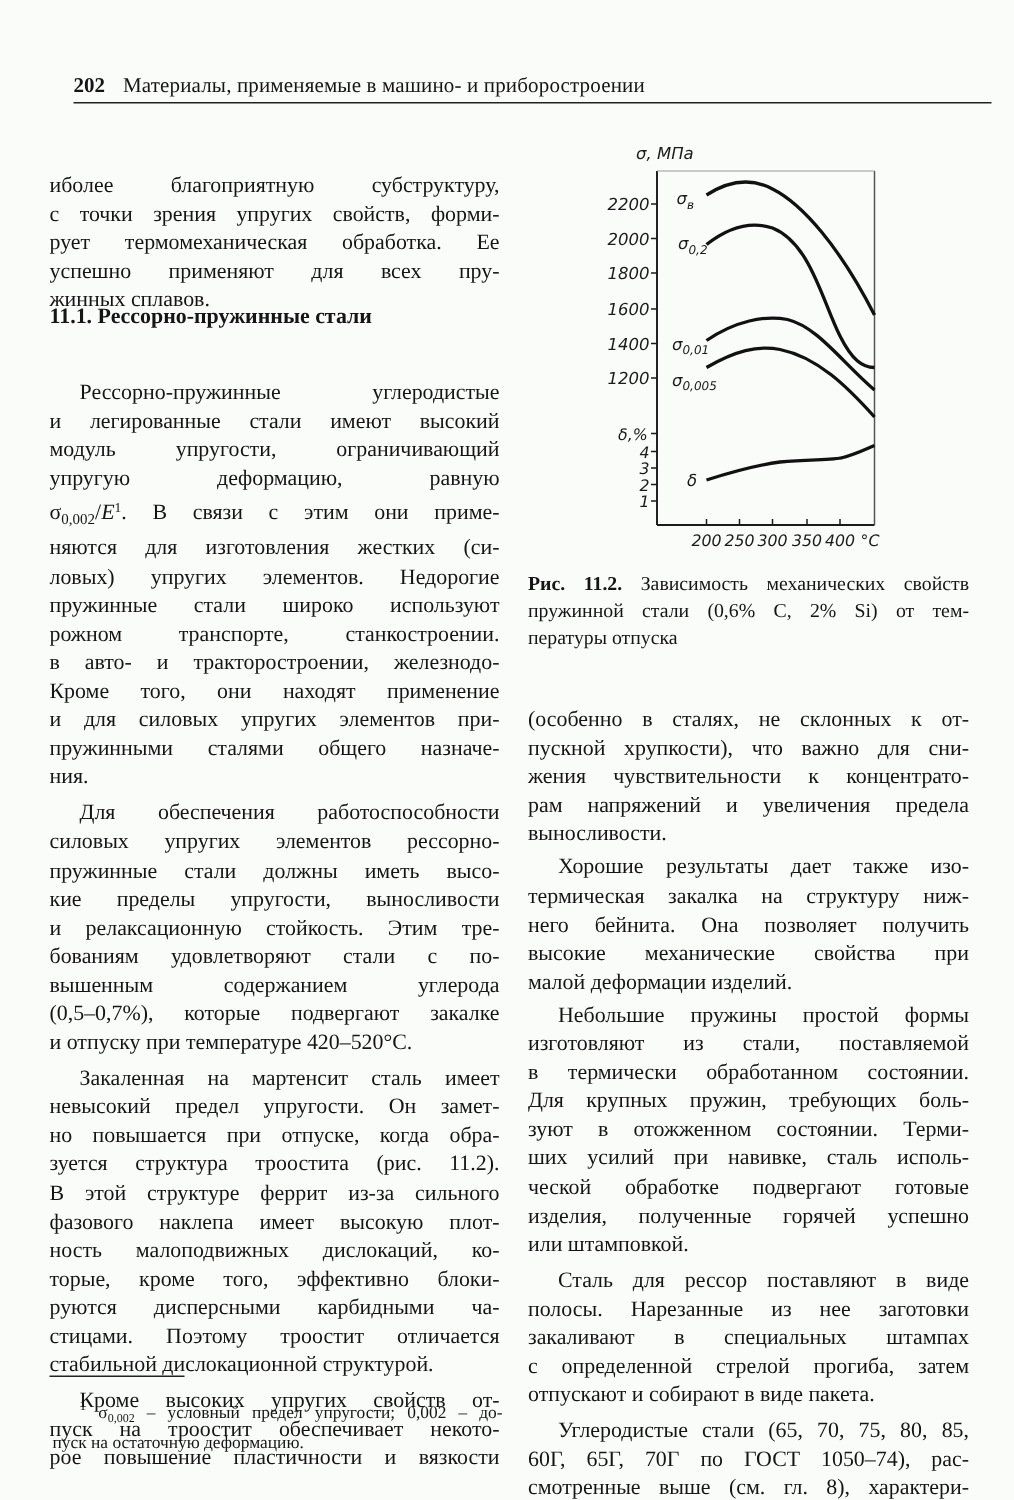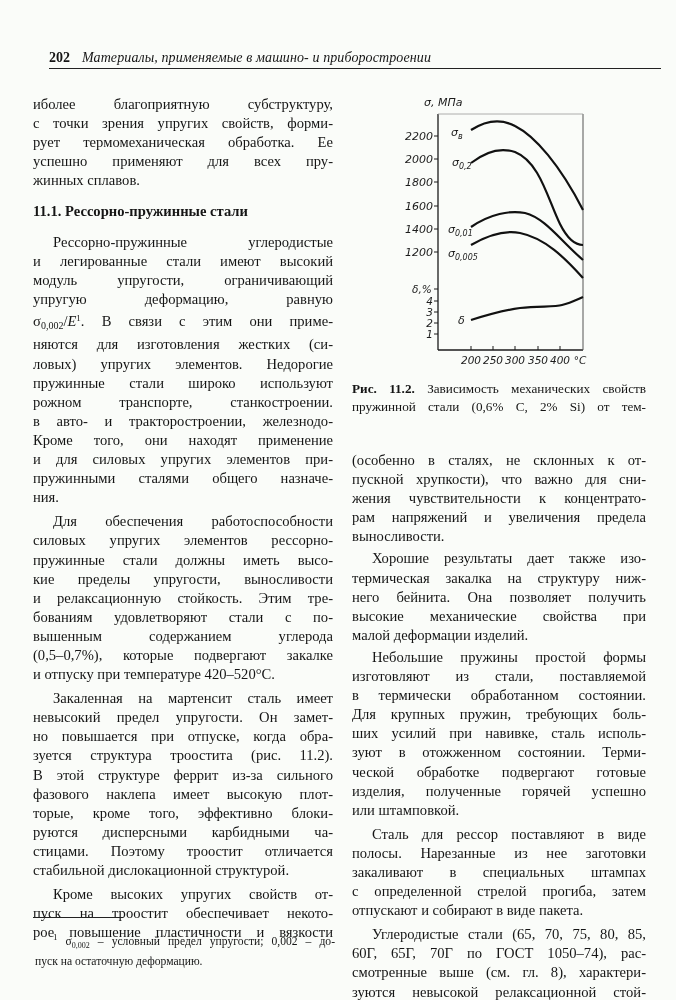--- a/index.html
+++ b/index.html
@@ -2,22 +2,22 @@
 <html><head>
 <meta charset="utf-8">
 <style>
   html, body { margin:0; padding:0; }
   body {
     width:676px; height:1000px; background:#fafcf9; color:#151515;
     font-family:"Liberation Serif","DejaVu Serif",serif; position:relative; overflow:hidden;
   }
   .header { position:absolute; left:33px; top:48px; width:612px; height:20px; border-bottom:1.5px solid #222;margin-left:16px; }
   .header .pg { font-weight:bold; font-size:14px; position:absolute; left:0; top:2px; }
-  .header .title { font-style:italic; font-size:14px; position:absolute; left:33px; top:2px; letter-spacing:0.1px; }
-  .col { position:absolute; font-size:14.6px; line-height:19.1px; text-align:justify; }
+  .header .title { font-size:14px; position:absolute; left:33px; top:2px; letter-spacing:0.1px; }
+  .col { position:absolute; font-size:14.6px; line-height:19.1px; text-align:justify;margin-top:20px; }
   .col .line { display:block; text-align:justify; text-align-last:justify; white-space:nowrap; }
   .col .line.last { text-align-last:left; }
   .left { left:33px; top:95px; width:300px; }
   .right { left:352px; top:451px; width:294px; }
   .section { position:absolute; left:33px; top:203px; font-weight:bold; font-size:14.6px; }
   .left2 { left:33px; top:233px; width:300px; }
   sub { font-size:10px; vertical-align:-3px; }
   sup { font-size:9px; vertical-align:5px; }
   .fnrule { position:absolute; left:33px; top:917px; width:90px; border-top:1px solid #222; }
   .footnote { position:absolute; left:35px; top:929px; width:300px; font-size:11.6px; line-height:16px; }
@@ -72,20 +72,21 @@
     <span class="line">(0,5–0,7%), которые подвергают закалке</span>
     <span class="line last">и отпуску при температуре 420–520°С.</span>
   </div>
   <div style="margin-top:5px">
     <span class="line" style="padding-left:20px">Закаленная на мартенсит сталь имеет</span>
     <span class="line">невысокий предел упругости. Он замет-</span>
     <span class="line">но повышается при отпуске, когда обра-</span>
     <span class="line">зуется структура троостита (рис. 11.2).</span>
     <span class="line">В этой структуре феррит из-за сильного</span>
     <span class="line">фазового наклепа имеет высокую плот-</span>
+    <span class="line">ность малоподвижных дислокаций, ко-</span>
     <span class="line">торые, кроме того, эффективно блоки-</span>
     <span class="line">руются дисперсными карбидными ча-</span>
     <span class="line">стицами. Поэтому троостит отличается</span>
     <span class="line last">стабильной дислокационной структурой.</span>
   </div>
   <div style="margin-top:5px">
     <span class="line" style="padding-left:20px">Кроме высоких упругих свойств от-</span>
     <span class="line">пуск на троостит обеспечивает некото-</span>
     <span class="line">рое повышение пластичности и вязкости</span>
   </div>
@@ -167,20 +168,21 @@
       <text x="448" y="233">σ<tspan font-size="8" dy="3">0,01</tspan></text>
       <text x="448" y="257">σ<tspan font-size="8" dy="3">0,005</tspan></text>
       <text x="458" y="324">δ</text>
     </g>
   </svg>
 </div>
 
 <div class="caption">
   <span style="display:block;text-align:justify;text-align-last:justify;white-space:nowrap"><b>Рис. 11.2.</b> <span>Зависимость механических свойств</span></span>
   <span style="display:block;text-align:justify;text-align-last:justify;white-space:nowrap">пружинной стали (0,6% С, 2% Si) от тем-</span>
+  <span style="display:block">пературы отпуска</span>
 </div>
 
 <div class="col right">
   <div>
     <span class="line">(особенно в сталях, не склонных к от-</span>
     <span class="line">пускной хрупкости), что важно для сни-</span>
     <span class="line">жения чувствительности к концентрато-</span>
     <span class="line">рам напряжений и увеличения предела</span>
     <span class="line last">выносливости.</span>
   </div>
@@ -189,22 +191,22 @@
     <span class="line">термическая закалка на структуру ниж-</span>
     <span class="line">него бейнита. Она позволяет получить</span>
     <span class="line">высокие механические свойства при</span>
     <span class="line last">малой деформации изделий.</span>
   </div>
   <div style="margin-top:3px">
     <span class="line" style="padding-left:20px">Небольшие пружины простой формы</span>
     <span class="line">изготовляют из стали, поставляемой</span>
     <span class="line">в термически обработанном состоянии.</span>
     <span class="line">Для крупных пружин, требующих боль-</span>
+    <span class="line">зуют в отожженном состоянии. Терми-</span>
     <span class="line">ших усилий при навивке, сталь исполь-</span>
-    <span class="line">зуют в отожженном состоянии. Терми-</span>
     <span class="line">ческой обработке подвергают готовые</span>
     <span class="line">изделия, полученные горячей успешно</span>
     <span class="line last">или штамповкой.</span>
   </div>
   <div style="margin-top:5px">
     <span class="line" style="padding-left:20px">Сталь для рессор поставляют в виде</span>
     <span class="line">полосы. Нарезанные из нее заготовки</span>
     <span class="line">закаливают в специальных штампах</span>
     <span class="line">с определенной стрелой прогиба, затем</span>
     <span class="line last">отпускают и собирают в виде пакета.</span>

